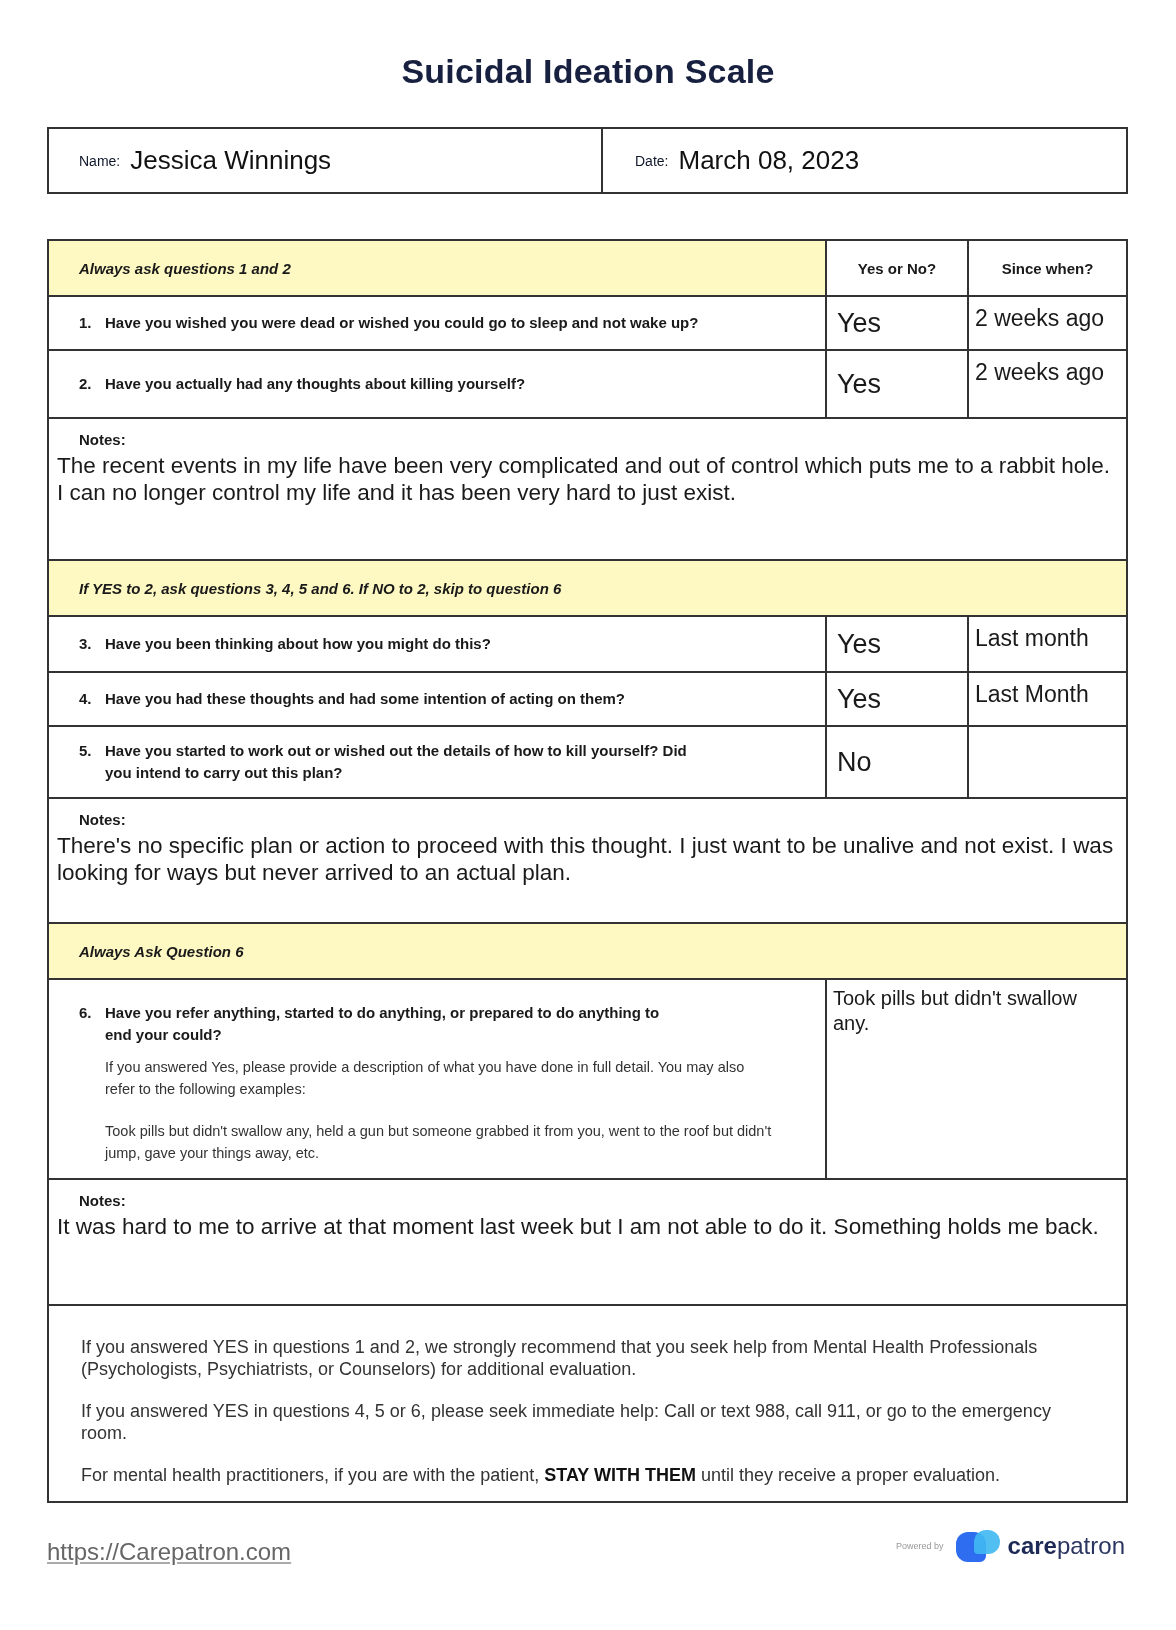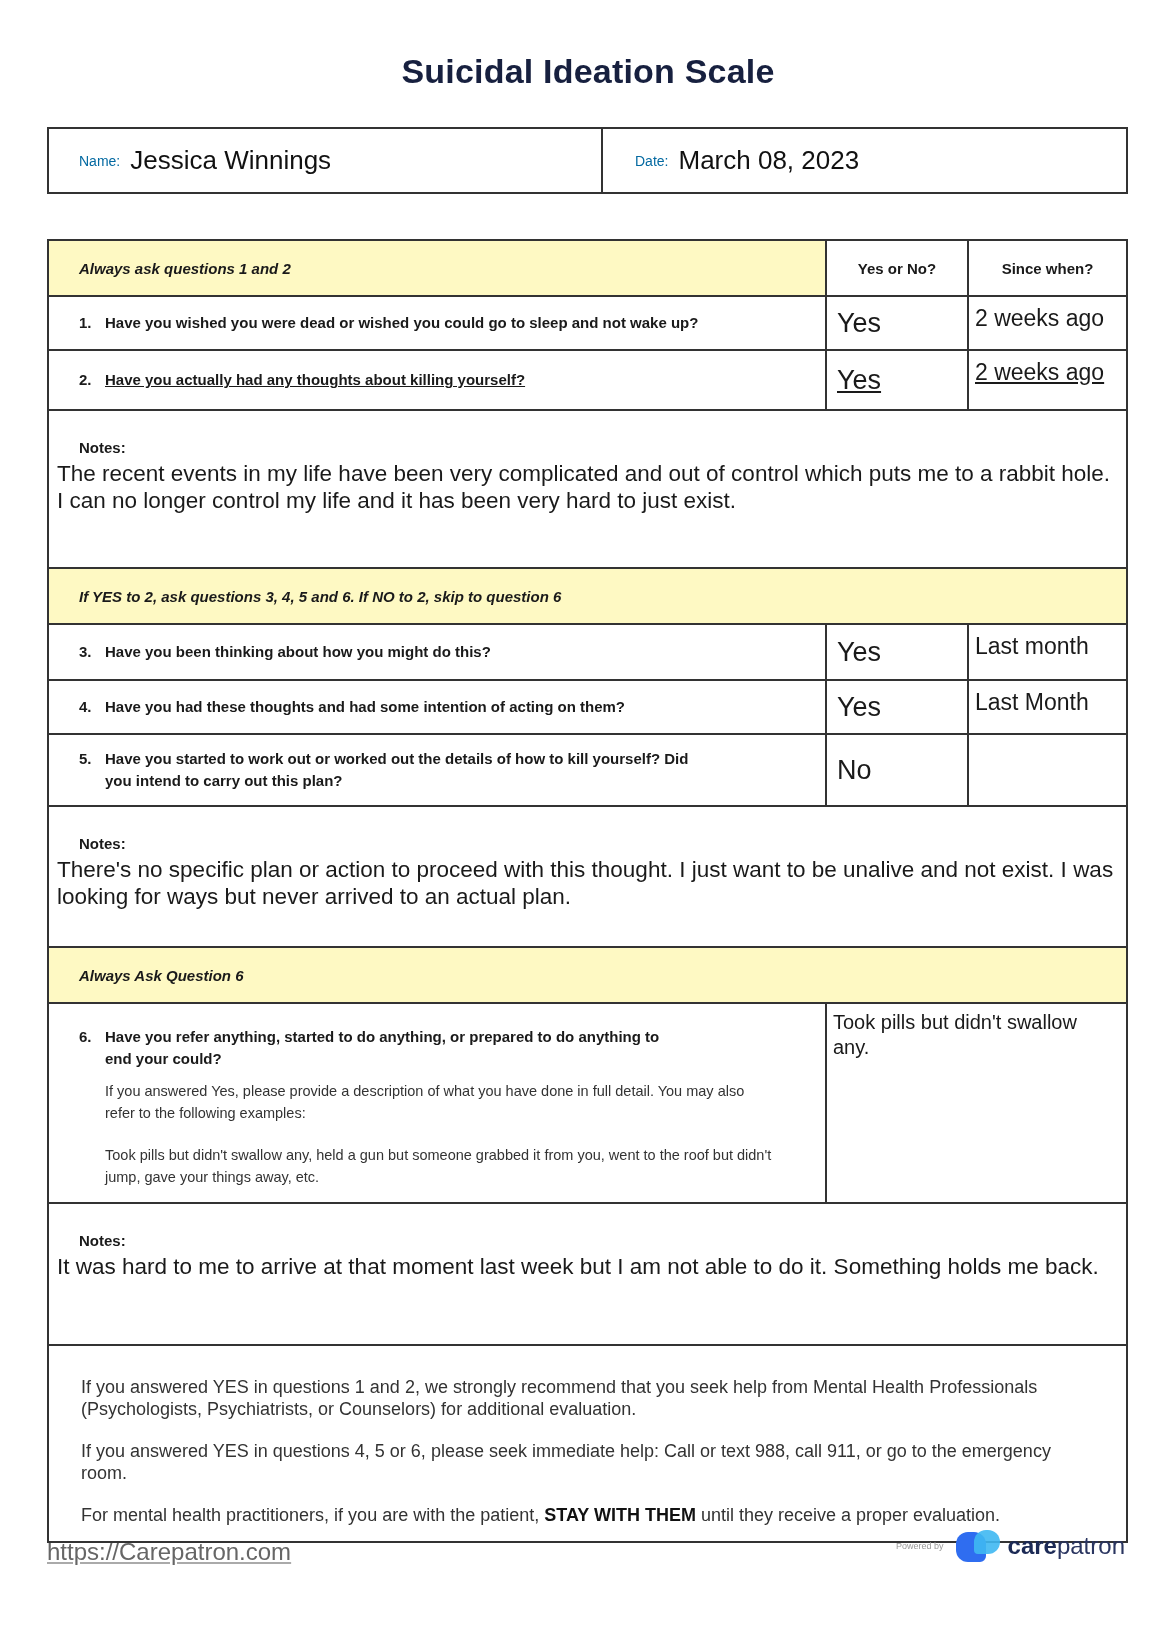--- a/index.html
+++ b/index.html
@@ -3,38 +3,38 @@
   <meta charset="utf-8">
   <style>
     html, body { margin: 0; padding: 0; background: #ffffff; }
     body { width: 1176px; height: 1630px; position: relative; font-family: "Liberation Sans", sans-serif; color: #1a1a1a; overflow: hidden; }
     .title { position: absolute; top: 52px; left: 0; width: 1176px; text-align: center; font-size: 34px; font-weight: bold; color: #17203f; letter-spacing: 0.2px; }
 
     .namebox { position: absolute; left: 47px; top: 127px; width: 1081px; height: 67px; border: 2px solid #333; box-sizing: border-box; display: flex; }
     .namebox .cell { display: flex; align-items: center; }
     .namebox .c1 { width: 554px; border-right: 2px solid #333; box-sizing: border-box; padding-left: 30px; }
     .namebox .c2 { flex: 1; padding-left: 32px; }
-    .lbl-small { font-size: 14px; color: #0369a1; margin-right: 10px; }
+    .lbl-small { font-size: 14px; color: #0f172a; margin-right: 10px; }
     .val-big { font-size: 26px; color: #111; }
 
     .form { position: absolute; left: 47px; top: 239px; width: 1081px; border: 2px solid #333; box-sizing: border-box; }
     .row { display: flex; border-bottom: 2px solid #333; box-sizing: border-box; }
     .row:last-child { border-bottom: none; }
     .col-q { width: 778px; border-right: 2px solid #333; box-sizing: border-box; display: flex; align-items: center; }
     .col-yn { width: 142px; border-right: 2px solid #333; box-sizing: border-box; }
     .col-since { flex: 1; }
     .section-hdr { background: #fef9c3; }
     .hdr-text { font-size: 15px; font-weight: bold; font-style: italic; padding-left: 30px; color: #1a1a1a; }
     .colhdr { display: flex; align-items: center; justify-content: center; font-size: 15px; font-weight: bold; }
     .q { font-size: 15px; font-weight: bold; padding-left: 30px; line-height: 22px; }
     .q .num { display: inline-block; width: 26px; }
     .q .cont { padding-left: 26px; display: block; }
     .ans { font-size: 27px; padding-left: 10px; }
     .since { font-size: 23px; padding-left: 6px; padding-top: 8px; }
-    .notes { padding: 12px 8px 0 8px; box-sizing: border-box; margin-top: 16px; }
+    .notes { padding: 12px 8px 0 8px; box-sizing: border-box; }
     .notes .nlbl { font-size: 15px; font-weight: bold; padding-left: 22px; margin-bottom: 4px; }
     .notes .ntext { font-size: 22.5px; line-height: 27px; color: #1a1a1a; }
 
     .q6 { display: block; padding-top: 22px; }
     .q6 .sub { font-size: 14.5px; font-weight: normal; color: #333; padding-left: 26px; line-height: 22px; margin-top: 10px; }
     .q6 .sub2 { margin-top: 20px; }
     .q6-ans { font-size: 20px; line-height: 25px; padding: 6px 8px 0 6px; }
 
     .disclaimer { padding: 30px 32px 0 32px; font-size: 18px; line-height: 22px; color: #333; border-radius: 23px; }
     .disclaimer p { margin: 0 0 20px 0; }
@@ -81,21 +81,21 @@
       <div class="q"><span class="num">1.</span><span>Have you wished you were dead or wished you could go to sleep and not wake up?</span></div>
     </div>
     <div class="col-yn" style="display:flex;align-items:center;">
       <span class="ans">Yes</span>
     </div>
     <div class="col-since">
       <div class="since">2 weeks ago</div>
     </div>
   </div>
 
-  <div class="row" style="height:60px;text-decoration:underline;">
+  <div class="row" style="height:68px;">
     <div class="col-q">
       <div class="q"><span class="num">2.</span><span>Have you actually had any thoughts about killing yourself?</span></div>
     </div>
     <div class="col-yn" style="display:flex;align-items:center;">
       <span class="ans">Yes</span>
     </div>
     <div class="col-since">
       <div class="since">2 weeks ago</div>
     </div>
   </div>
@@ -128,21 +128,21 @@
     <div class="col-yn" style="display:flex;align-items:center;">
       <span class="ans">Yes</span>
     </div>
     <div class="col-since">
       <div class="since">Last Month</div>
     </div>
   </div>
 
   <div class="row" style="height:72px;">
     <div class="col-q">
-      <div class="q"><span class="num">5.</span><span>Have you started to work out or worked out the details of how to kill yourself? Did</span><span class="cont">you intend to carry out this plan?</span></div>
+      <div class="q"><span class="num">5.</span><span>Have you started to work out or wished out the details of how to kill yourself? Did</span><span class="cont">you intend to carry out this plan?</span></div>
     </div>
     <div class="col-yn" style="display:flex;align-items:center;">
       <span class="ans">No</span>
     </div>
     <div class="col-since">
       <div class="since"></div>
     </div>
   </div>
 
   <div class="row notes" style="height:125px; display:block;">

